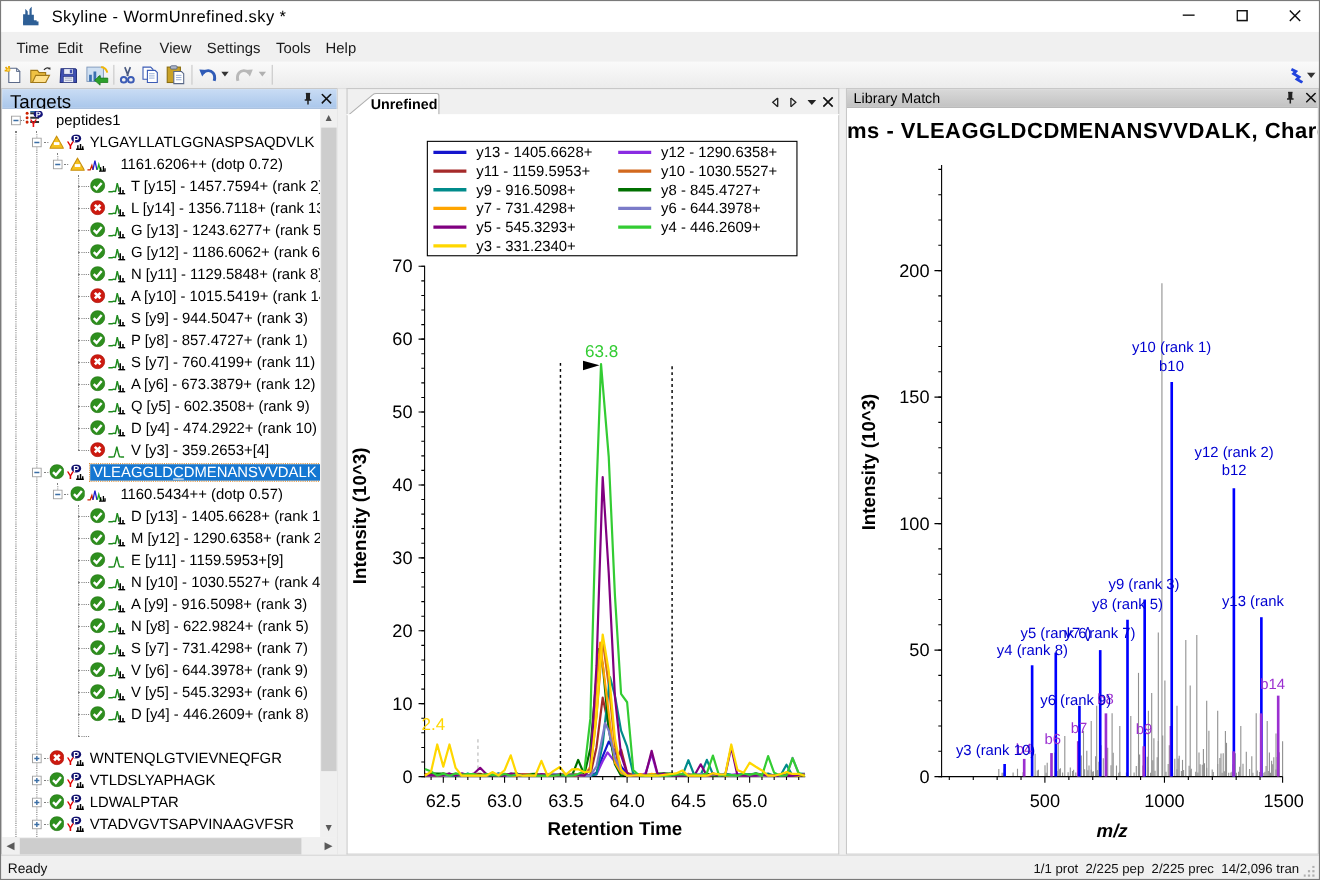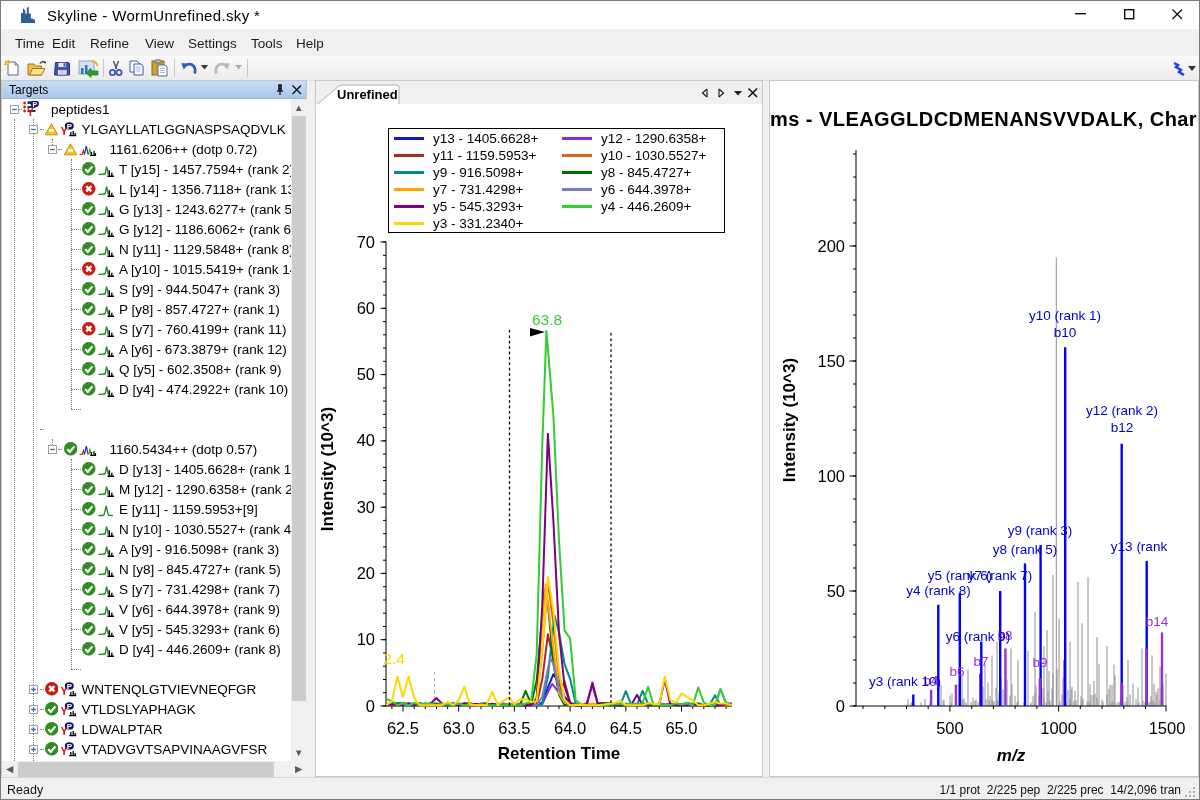--- a/index.html
+++ b/index.html
@@ -9,21 +9,21 @@
 
 #titlebar { position:absolute; left:0; top:0; width:1200px; height:30px; background:#fff; border-bottom:1px solid #f0f0f0; }
 #titletxt { position:absolute; left:47px; top:7px; font-size:15px; letter-spacing:0.35px; color:#000; }
 #menubar { position:absolute; left:0; top:30px; width:1200px; height:26px; background:#f0f0f0; }
 .menuitem { position:absolute; top:6px; font-size:13.5px; color:#1a1a1a; }
 #toolbar { position:absolute; left:0; top:56px; width:1200px; height:25px; background:linear-gradient(#fafafa,#ececec); border-bottom:1px solid #dfdfdf; }
 .tsep { position:absolute; top:3px; width:1px; height:18px; background:#c8c8c8; }
 
 #targets { position:absolute; left:1px; top:80px; width:306px; height:697px; background:#fff; border:1px solid #c8c8c8; }
 #targets-hdr { position:absolute; left:0; top:0; width:304px; height:18px; background:linear-gradient(#c9dcf4,#aac7eb); border-bottom:1px solid #9ab5d9; }
-#targets-hdr span { position:absolute; left:7px; top:2px; font-size:12px; color:#000; }
+#targets-hdr span { position:absolute; left:7px; top:2px; font-size:17px; color:#000; }
 #tree { position:absolute; left:0; top:18px; width:289px; height:662px; background:#fff; overflow:hidden; }
 .trow { position:absolute; left:0; width:289px; height:20px; }
 .ttext { position:absolute; top:2.5px; font-size:13.5px; color:#000; white-space:nowrap; }
 .sel { background:#1577d2; outline:1px dotted #d78a32; color:#fff !important; padding:0 3px; left:-3px; }
 
 #vscroll { position:absolute; left:289px; top:18px; width:16px; height:662px; background:#f0f0f0; }
 #vthumb { position:absolute; left:1px; top:17px; width:14px; height:585px; background:#cdcdcd; }
 #hscroll { position:absolute; left:0; top:680px; width:305px; height:17px; background:#f0f0f0; }
 #hthumb { position:absolute; left:16px; top:1px; width:256px; height:15px; background:#cdcdcd; }
 .sbarrow { position:absolute; font-size:9.5px; color:#5a5a5a; font-family:"Liberation Sans"; }
@@ -372,21 +372,43 @@
 <div class="trow" style="top:280px">
         <svg class="abs" style="left:80px;top:3px" width="13.5" height="13.5" viewBox="0 0 13.5 13.5">
           <use href="#chk"></use>
         </svg>
         <svg class="abs" style="left:95.5px;top:3px" width="16" height="15" viewBox="0 0 16 15">
           <use href="#trans"></use>
         </svg>
         <div class="ttext" style="left:117px">D [y4] - 474.2922+ (rank 10)</div>
       </div>
 <div style="position:absolute;left:69px;top:310px;width:10px;height:1px;border-top:1px dotted #7f7f7f"></div>
+<div class="trow" style="top:300px">
+        <svg class="abs" style="left:80px;top:3px" width="13.5" height="13.5" viewBox="0 0 13.5 13.5">
+          <use href="#err"></use>
+        </svg>
+        <svg class="abs" style="left:95.5px;top:3px" width="15" height="15" viewBox="0 0 15 15">
+          <use href="#transnl"></use>
+        </svg>
+        <div class="ttext" style="left:117px">V [y3] - 359.2653+[4]</div>
+      </div>
 <div style="position:absolute;left:38px;top:330px;width:4px;height:1px;border-top:1px dotted #7f7f7f"></div>
+<div class="trow" style="top:320px">
+        <svg class="abs" style="left:27px;top:5.5px" width="9" height="9" viewBox="0 0 9 9">
+          <rect x="0.5" y="0.5" width="8" height="8" fill="#fff" stroke="#a0a0a0"></rect>
+          <path d="M2.2 4.5 h4.6" stroke="#3b6ea5" stroke-width="1.3"></path>
+        </svg>
+        <svg class="abs" style="left:42.5px;top:3px" width="13.5" height="13.5" viewBox="0 0 13.5 13.5">
+          <use href="#chk"></use>
+        </svg>
+        <svg class="abs" style="left:57.5px;top:2.5px" width="17" height="15" viewBox="0 0 17 15">
+          <use href="#pep"></use>
+        </svg>
+        <div class="ttext sel" style="left:79.5px">VLEAGGLD<u>C</u>DMENANSVVDALK</div>
+      </div>
 <div style="position:absolute;left:56px;top:350px;width:4px;height:1px;border-top:1px dotted #7f7f7f"></div>
 <div class="trow" style="top:340px">
         <svg class="abs" style="left:46px;top:5.5px" width="9" height="9" viewBox="0 0 9 9">
           <rect x="0.5" y="0.5" width="8" height="8" fill="#fff" stroke="#a0a0a0"></rect>
           <path d="M2.2 4.5 h4.6" stroke="#3b6ea5" stroke-width="1.3"></path>
         </svg>
         <svg class="abs" style="left:61.5px;top:3px" width="13.5" height="13.5" viewBox="0 0 13.5 13.5">
           <use href="#chk"></use>
         </svg>
         <svg class="abs" style="left:77px;top:3px" width="18" height="15" viewBox="0 0 18 15">
@@ -445,21 +467,21 @@
         <div class="ttext" style="left:117px">A [y9] - 916.5098+ (rank 3)</div>
       </div>
 <div style="position:absolute;left:69px;top:470px;width:10px;height:1px;border-top:1px dotted #7f7f7f"></div>
 <div class="trow" style="top:460px">
         <svg class="abs" style="left:80px;top:3px" width="13.5" height="13.5" viewBox="0 0 13.5 13.5">
           <use href="#chk"></use>
         </svg>
         <svg class="abs" style="left:95.5px;top:3px" width="16" height="15" viewBox="0 0 16 15">
           <use href="#trans"></use>
         </svg>
-        <div class="ttext" style="left:117px">N [y8] - 845.4727+ (rank 5)</div>
+        <div class="ttext" style="left:117px">N [y8] - 622.9824+ (rank 5)</div>
       </div>
 <div style="position:absolute;left:69px;top:490px;width:10px;height:1px;border-top:1px dotted #7f7f7f"></div>
 <div class="trow" style="top:480px">
         <svg class="abs" style="left:80px;top:3px" width="13.5" height="13.5" viewBox="0 0 13.5 13.5">
           <use href="#chk"></use>
         </svg>
         <svg class="abs" style="left:95.5px;top:3px" width="16" height="15" viewBox="0 0 16 15">
           <use href="#trans"></use>
         </svg>
         <div class="ttext" style="left:117px">S [y7] - 731.4298+ (rank 7)</div>
@@ -721,20 +743,30 @@
 <line x1="562" y1="172.5" x2="592" y2="172.5" stroke="#007000" stroke-width="3"></line>
 <text x="601" y="177.0" font-size="13.5" fill="#000">y8 - 845.4727+</text>
 <line x1="562" y1="189.5" x2="592" y2="189.5" stroke="#7b7bc8" stroke-width="3"></line>
 <text x="601" y="194.0" font-size="13.5" fill="#000">y6 - 644.3978+</text>
 <line x1="562" y1="206.5" x2="592" y2="206.5" stroke="#33cc33" stroke-width="3"></line>
 <text x="601" y="211.0" font-size="13.5" fill="#000">y4 - 446.2609+</text>
 </g>
   </svg>
 
 <div id="rightpanel">
+  <div id="right-hdr">
+    <span>Library Match</span>
+    <svg class="abs" style="left:398px;top:2px" width="10" height="12" viewBox="0 0 10 12">
+        <path d="M3 1 h4 M5 1 v6 M2 7 h6 M5 7 v4" stroke="#222" stroke-width="1.4"></path>
+        <rect x="3.2" y="1" width="3.6" height="6" fill="#222"></rect>
+      </svg>
+    <svg class="abs" style="left:417px;top:3px" width="10" height="10">
+        <path d="M0.5 0.5 L9 9 M9 0.5 L0.5 9" stroke="#111" stroke-width="1.4"></path>
+      </svg>
+  </div>
   <div id="spectitle">
       <div>ms - VLEAGGLDCDMENANSVVDALK, Charge</div>
     </div>
 </div>
 <svg width="431" height="680" viewBox="0 0 431 680" style="position:absolute;left:769px;top:97px;">
 <g transform="translate(-769,-97)">
 <g stroke="#909090" stroke-width="1">
 <line x1="908.0" y1="706.0" x2="908.0" y2="699.2"></line>
 <line x1="911.0" y1="706.0" x2="911.0" y2="702.5"></line>
 <line x1="912.0" y1="706.0" x2="912.0" y2="702.5"></line>

